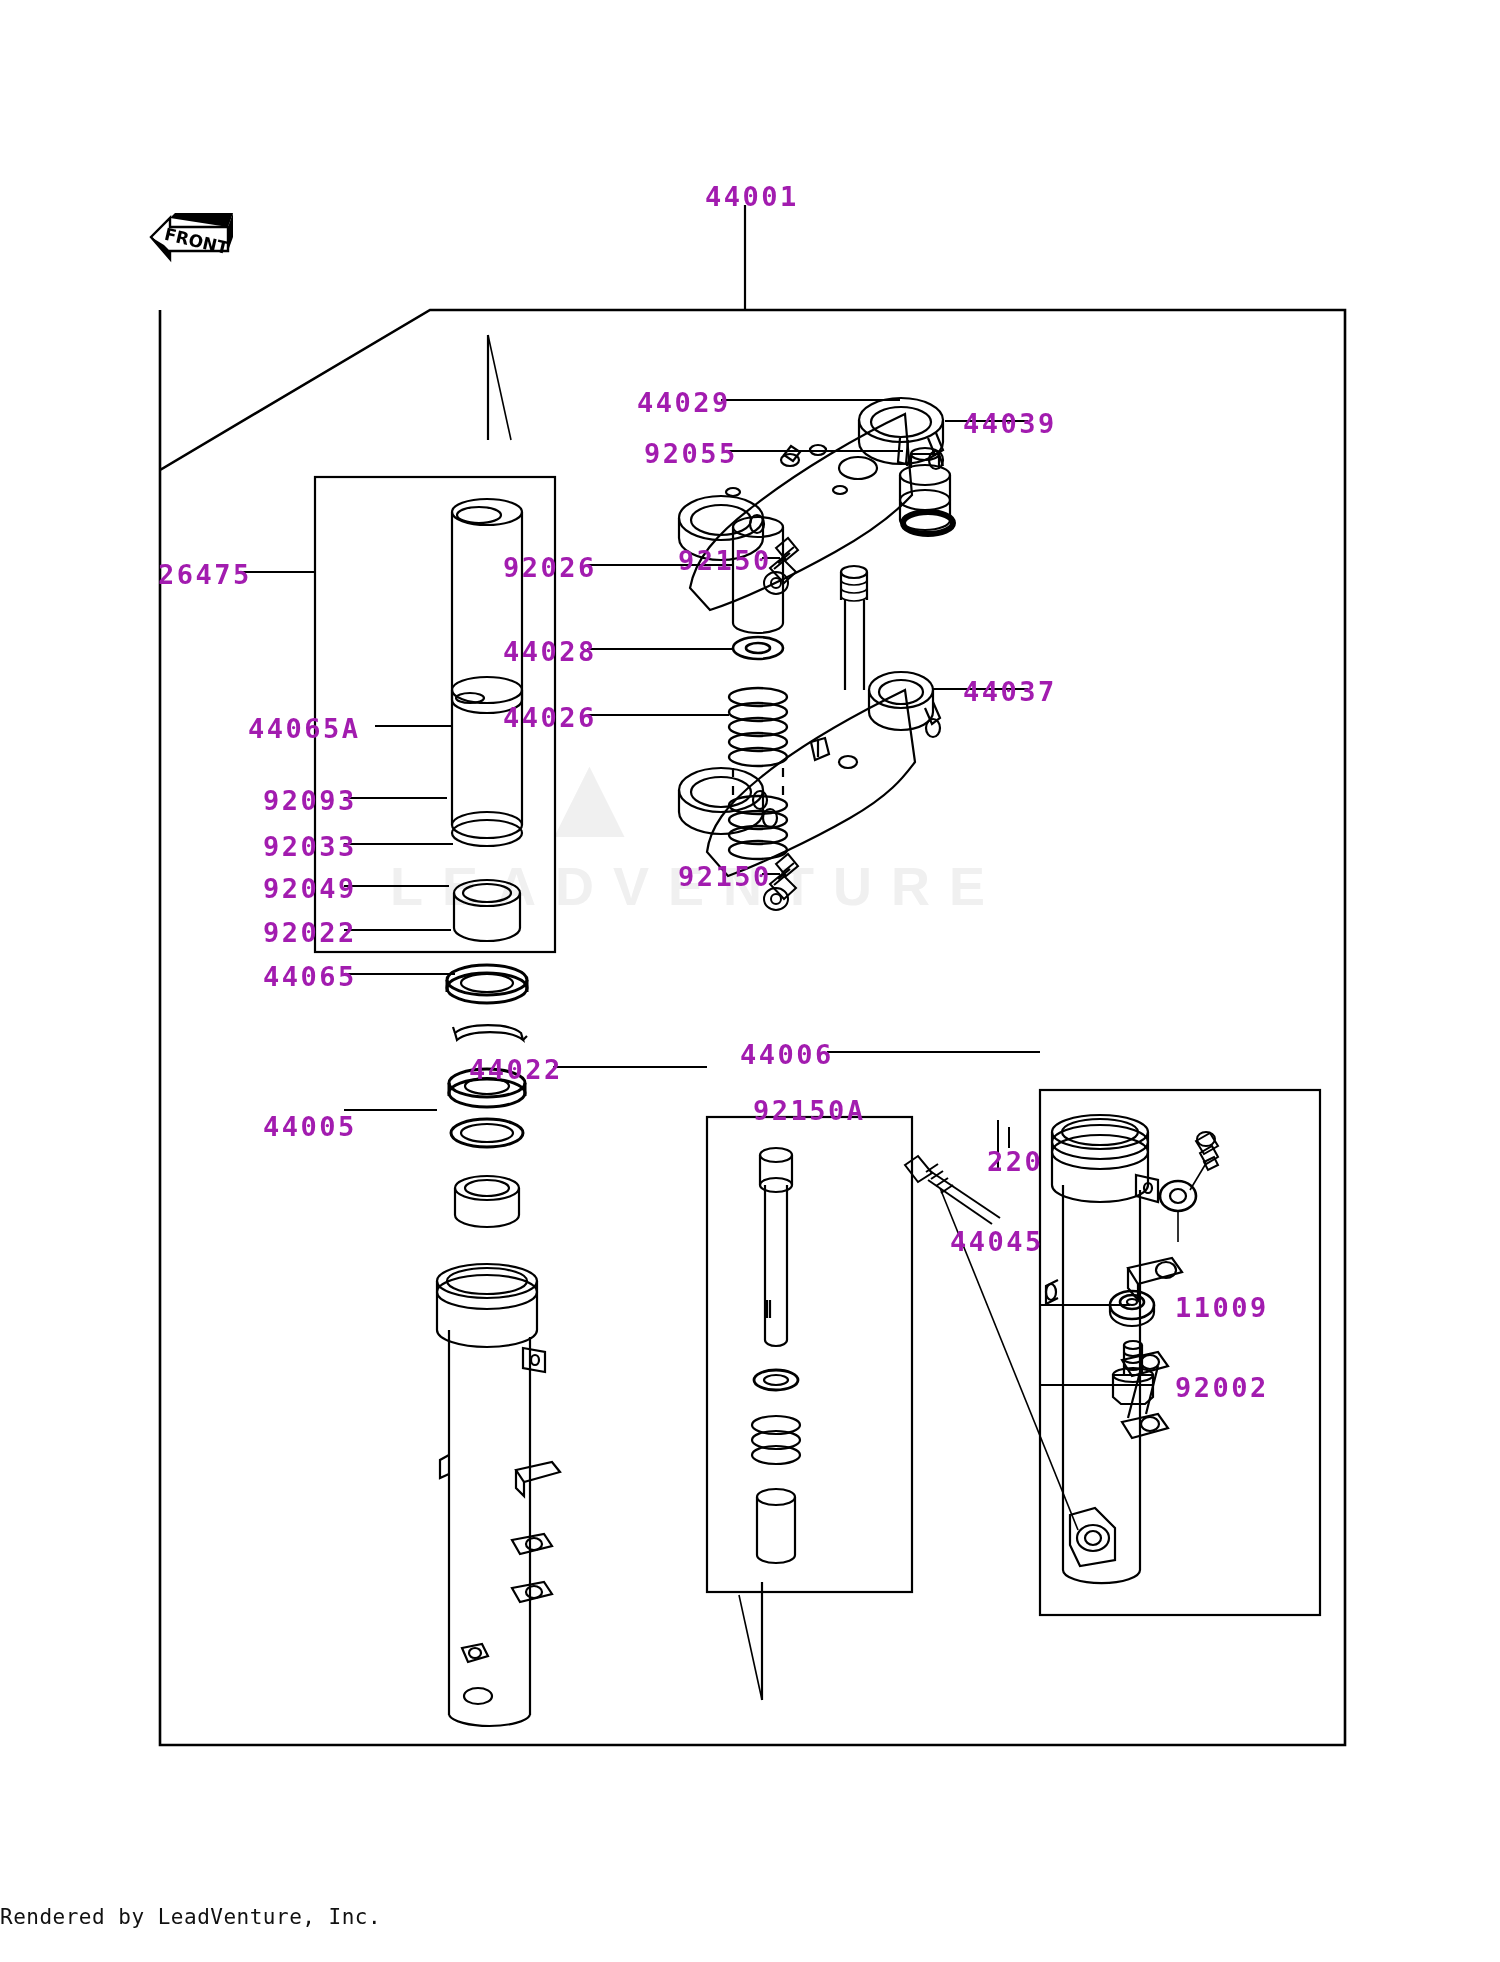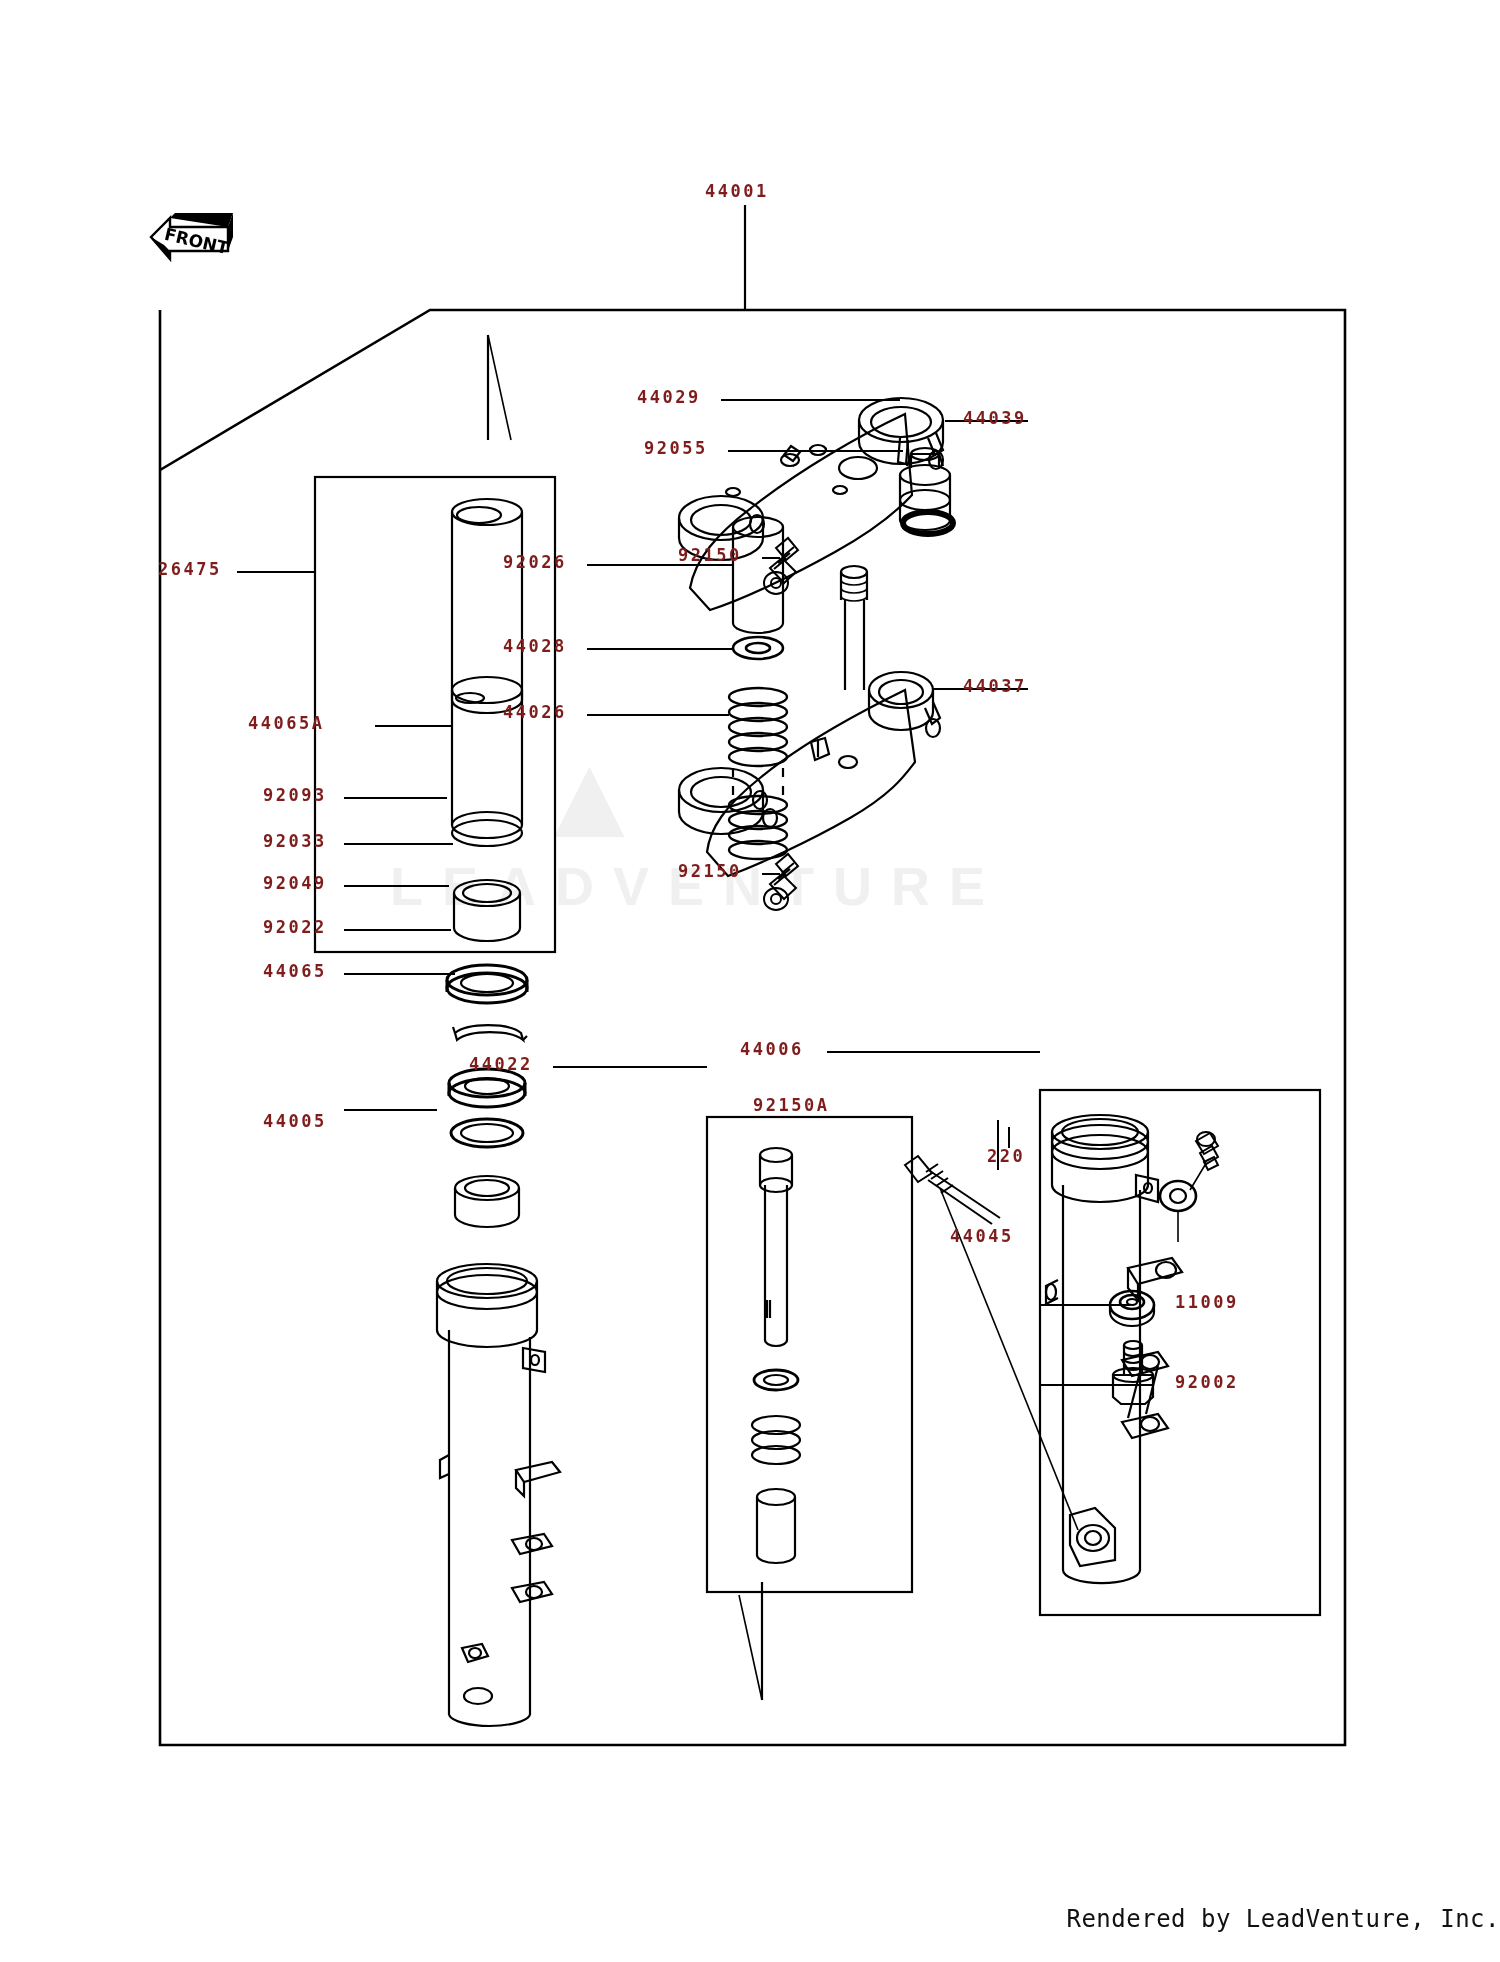--- a/index.html
+++ b/index.html
@@ -15,35 +15,35 @@
     position:absolute;inset:0;
     width:1500px;height:1962px;
   }
   svg.layer{
     position:absolute;left:0;top:0;width:1500px;height:1962px;
     pointer-events:none;
   }
   .lbl{
     position:absolute;
     font-family:"DejaVu Sans Mono","Liberation Mono",monospace;
-    font-size:17px;
+    font-size:27px;
     font-weight:700;
     letter-spacing:2.5px;
-    color:#7f1d1d;
+    color:#a21caf;
     white-space:nowrap;
     line-height:1;
   }
   .lbl.code{font-size:19px;letter-spacing:3px;font-weight:600;}
   .footer{
     position:absolute;
     left:0;right:0;
     top:1905px;
-    text-align:right;
+    text-align:left;
     font-family:"DejaVu Sans Mono","Liberation Mono",monospace;
-    font-size:24px;
+    font-size:21px;
     letter-spacing:0.5px;
     color:#111;
   }
   .watermark{
     position:absolute;
     color:#f0f0f0;
     font-family:"Liberation Sans",sans-serif;
     font-weight:700;
     user-select:none;
   }

